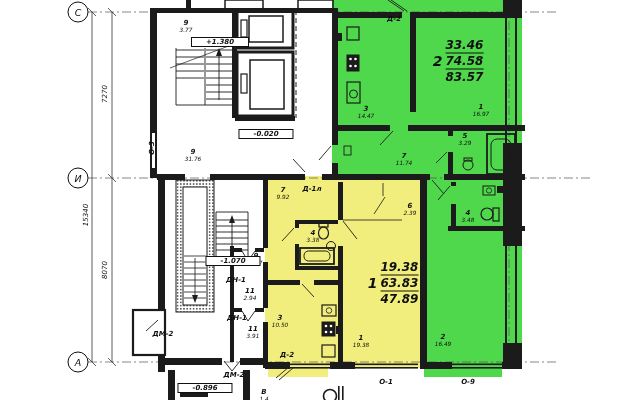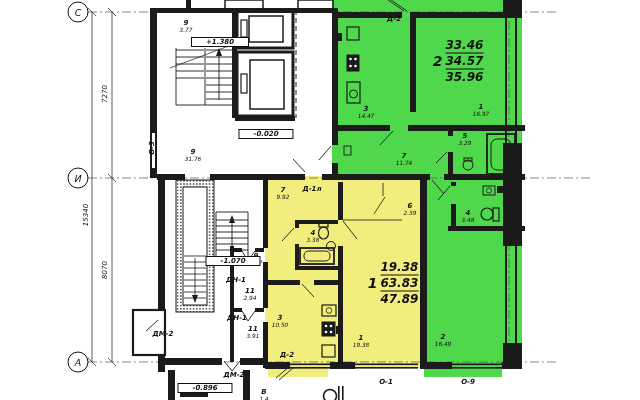--- a/index.html
+++ b/index.html
@@ -394,22 +394,22 @@
   <span class="st">
     <div class="u">19.38</div>
     <div class="u">63.83</div>
     <div>47.89</div>
   </span>
 </div>
 <div class="lbl apt" style="left:458px;top:61px">
   <span class="apt-num">2</span>
   <span class="st">
     <div class="u">33.46</div>
-    <div class="u">34.57</div>
-    <div>35.96</div>
+    <div class="u">74.58</div>
+    <div>83.57</div>
   </span>
 </div>
 
 <div class="lbl tag" style="left:394px;top:19px">Д-2</div>
 <div class="lbl tag" style="left:312px;top:189px">Д-1л</div>
 <div class="lbl tag" style="left:236px;top:280px">ДН-1</div>
 <div class="lbl tag" style="left:237px;top:318px">ДН-1</div>
 <div class="lbl tag" style="left:163px;top:334px">ДМ-2</div>
 <div class="lbl tag" style="left:234px;top:375px">ДМ-2</div>
 <div class="lbl tag" style="left:287px;top:355px">Д-2</div>

